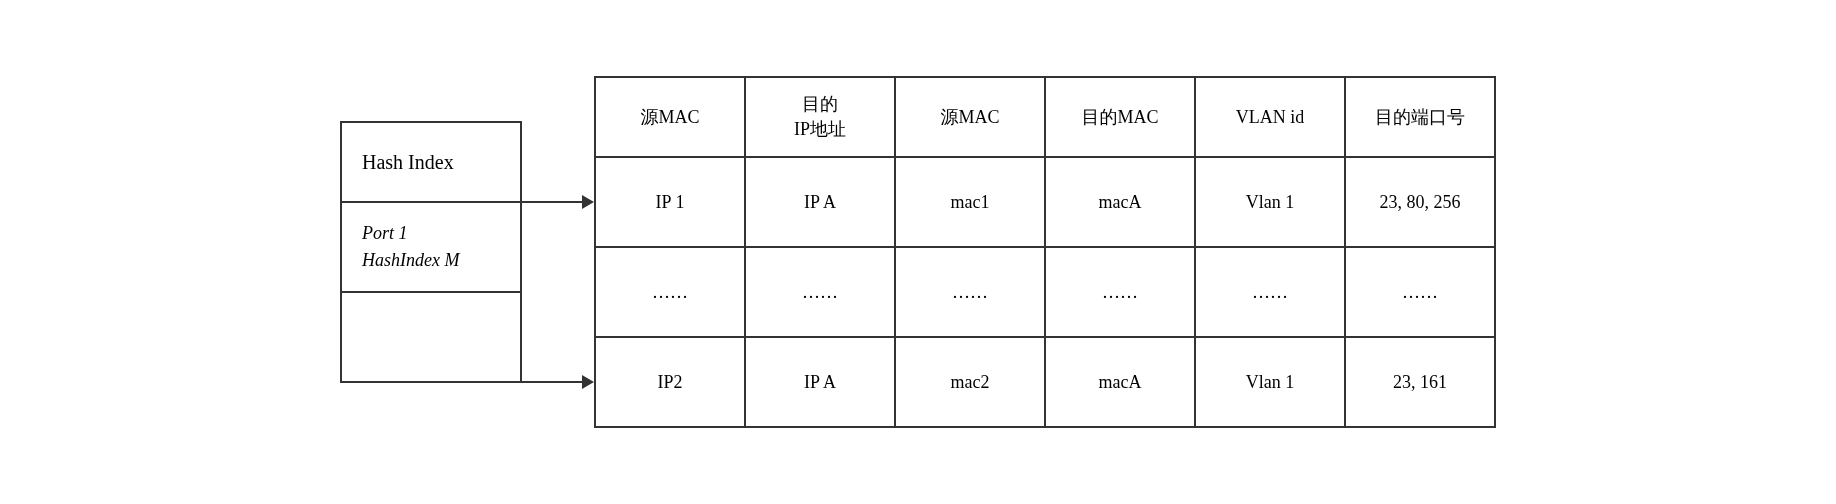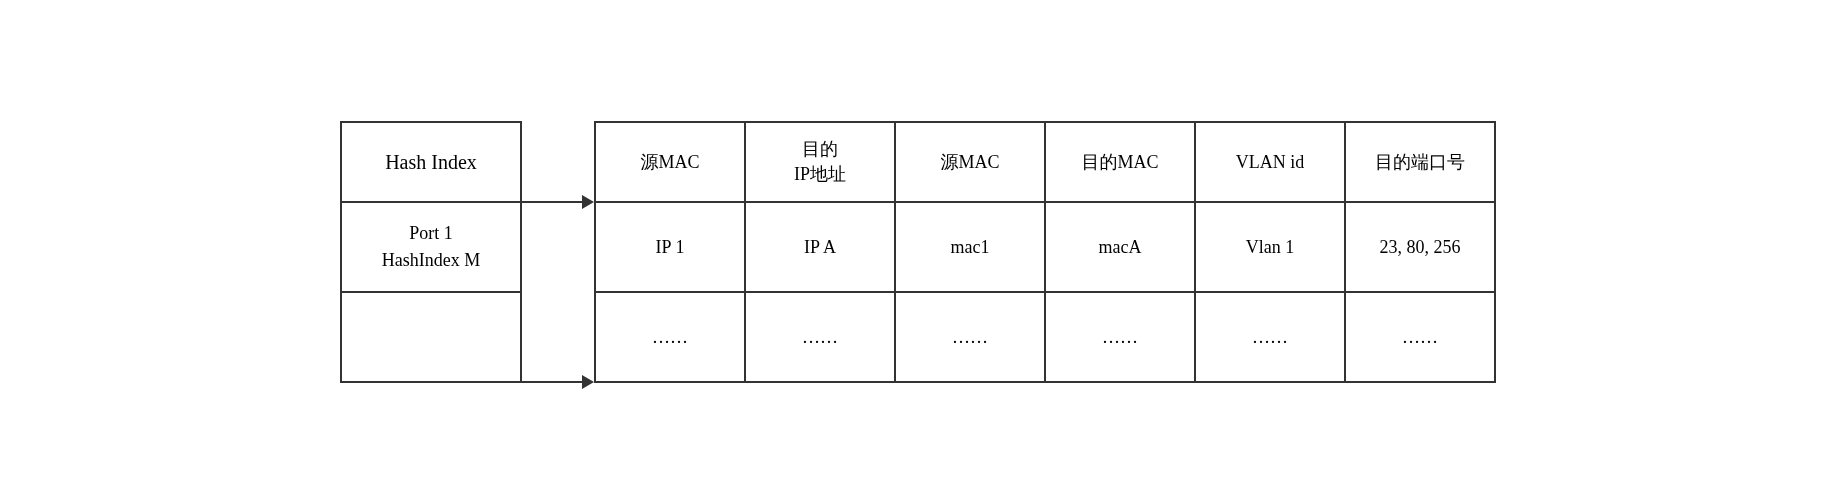--- a/index.html
+++ b/index.html
@@ -29,36 +29,37 @@
 
     
     .hash-index-table {
       border-collapse: collapse;
       border: 2px solid #333;
     }
 
     .hash-index-table td {
       border: 2px solid #333;
       padding: 12px 20px;
-      text-align: center;
+      text-align: left;
       vertical-align: middle;
       min-width: 180px;
       min-height: 80px;
       margin-top: 12px;
     }
 
     .hash-index-header {
       font-size: 20px;
       font-weight: normal;
       height: 80px;
     }
 
     .hash-index-cell {
       height: 90px;
       line-height: 1.5;
+      font-style: italic;
     }
 
     .hash-index-empty {
       height: 90px;
     }
 
     .arrow {
       display: flex;
       align-items: center;
     }
@@ -199,16 +200,24 @@
         <td>23, 80, 256</td>
       </tr>
       <tr>
         <td>……</td>
         <td>……</td>
         <td>……</td>
         <td>……</td>
         <td>……</td>
         <td>……</td>
       </tr>
+      <tr>
+        <td>IP2</td>
+        <td>IP A</td>
+        <td>mac2</td>
+        <td>macA</td>
+        <td>Vlan 1</td>
+        <td>23, 161</td>
+      </tr>
     </tbody>
   </table>
 
 </div>
 
 </body></html>

